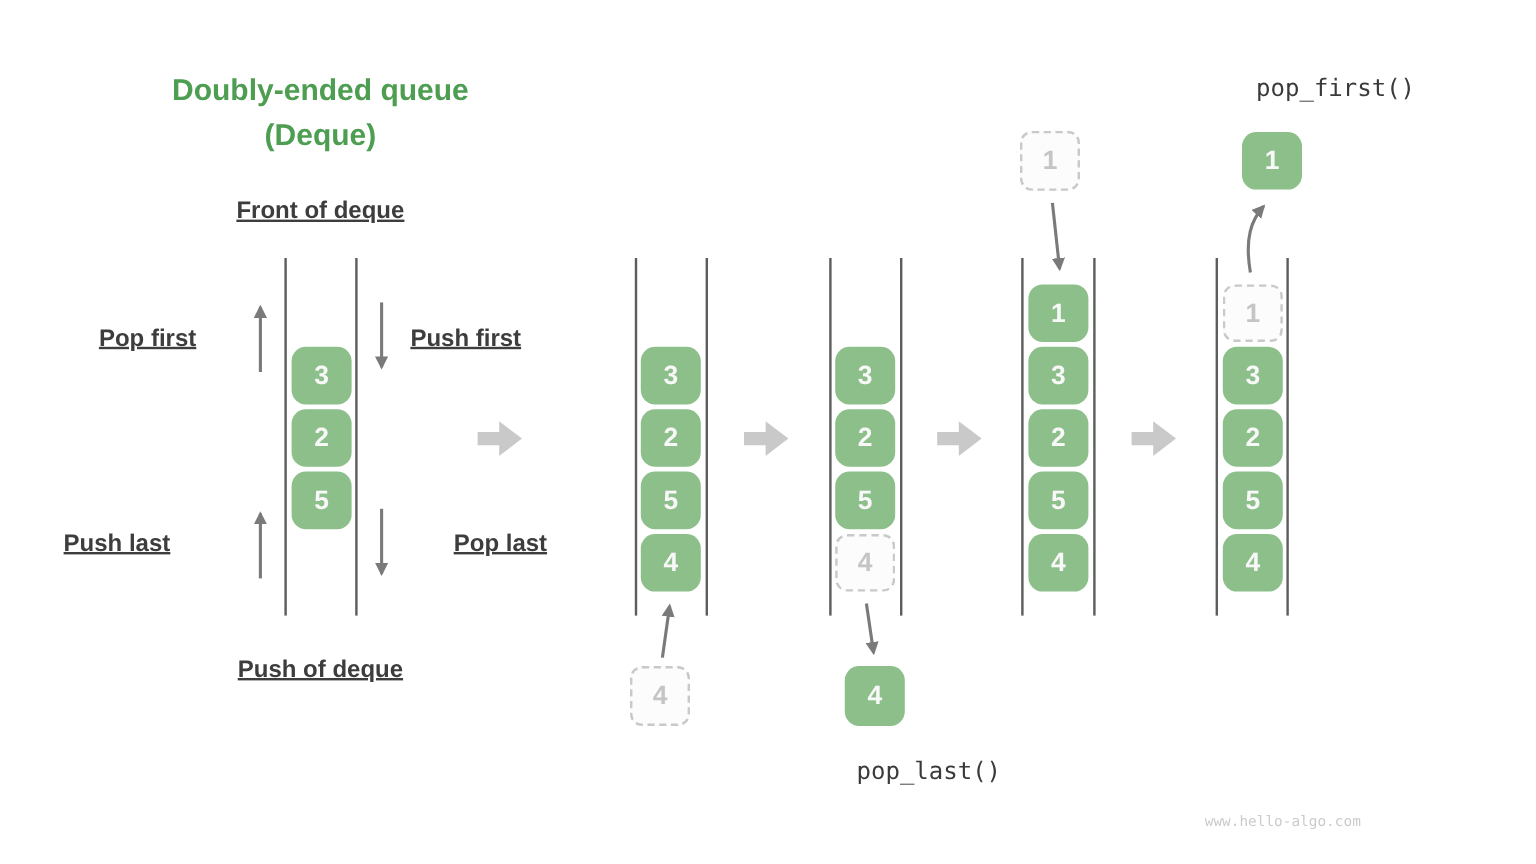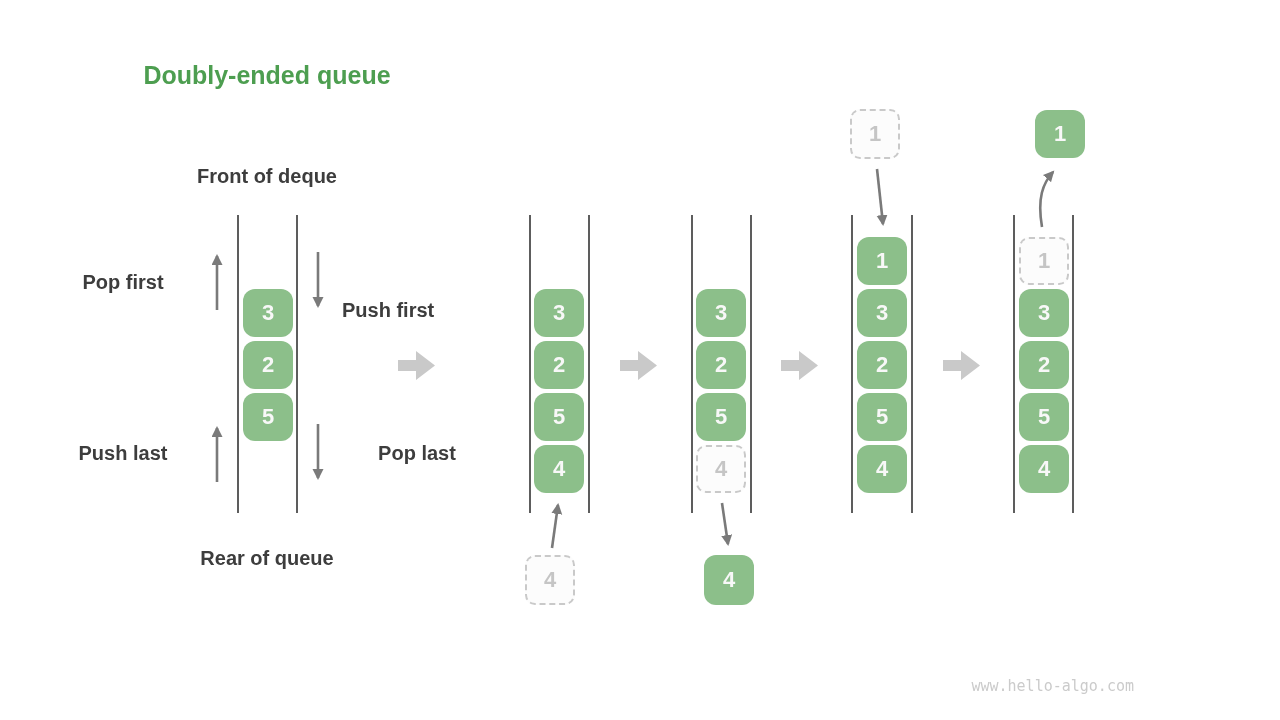--- a/index.html
+++ b/index.html
@@ -8,42 +8,42 @@
     font-family:"Liberation Sans",sans-serif;
   }
   .abs{position:absolute;}
 
   
   .title{
     left:117px;top:56px;width:300px;text-align:center;
     font-size:25px;font-weight:bold;line-height:38px;color:var(--accent);
   }
   .side-label{
-    font-size:20px;font-weight:bold;color:var(--dark);line-height:24px;
+    font-size:20px;font-weight:bold;color:var(--dark);line-height:24px;text-decoration:underline;
   }
   .front-label{left:167px;top:164px;width:200px;text-align:center;}
   .rear-label{left:167px;top:546px;width:200px;text-align:center;}
   .pop-first-label{left:53px;top:270px;width:140px;text-align:center;}
-  .push-first-label{left:342px;top:270px;width:150px;text-align:left;margin-top:28px;}
-  .push-last-label{left:53px;top:441px;width:140px;text-align:center;}
+  .push-first-label{left:342px;top:270px;width:150px;text-align:left;}
+  .push-last-label{left:53px;top:441px;width:140px;text-align:left;}
   .pop-last-label{left:342px;top:441px;width:150px;text-align:center;}
 
   .op-label{
     font-family:"DejaVu Sans Mono",monospace;font-size:20px;color:#3a3a3a;
     width:220px;text-align:center;white-space:nowrap;
   }
   .op-label .arg{color:var(--accent);font-weight:bold;}
   .op-push-last{left:476px;top:630px;}
   .op-pop-last{left:664px;top:630px;}
   .op-push-first{left:807px;top:61px;}
   .op-pop-first{left:1003px;top:61px;}
 
   .watermark{
     right:50px;top:677px;font-family:"DejaVu Sans Mono",monospace;
-    font-size:15px;color:#cbcbcb;
+    font-size:12px;color:#cbcbcb;
   }
 
   
   .track{
     position:absolute;width:2px;height:298px;top:215px;background:#5d5d5d;
   }
   .box{
     position:absolute;width:50px;height:48px;border-radius:12px;
     background:var(--boxgreen);color:#f8f8f8;
     font-size:22px;font-weight:bold;
@@ -57,29 +57,32 @@
   .float-box{width:50px;height:50px;}
   #svg-overlay{position:absolute;left:0;top:0;pointer-events:none;}
 </style>
 </head>
 <body>
 
 <div id="canvas">
 
   <div class="abs title">
     <div>Doubly-ended queue</div>
+    <div>(Deque)</div>
   </div>
 
   <div class="abs side-label front-label">Front of deque</div>
-  <div class="abs side-label rear-label">Rear of queue</div>
+  <div class="abs side-label rear-label">Push of deque</div>
   <div class="abs side-label pop-first-label">Pop first</div>
   <div class="abs side-label push-first-label">Push first</div>
   <div class="abs side-label push-last-label">Push last</div>
   <div class="abs side-label pop-last-label">Pop last</div>
 
+  <div class="abs op-label op-pop-last"><span>pop_last()</span><span class="arg"></span><span></span></div>
+  <div class="abs op-label op-pop-first"><span>pop_first()</span><span class="arg"></span><span></span></div>
 
   <div id="columns">
       <div>
         <div class="track" style="left: 237px;"></div>
         <div class="track" style="left: 296px;"></div>
         <div class="box" style="left: 243px; top: 289px;">3</div>
         <div class="box" style="left: 243px; top: 341px;">2</div>
         <div class="box" style="left: 243px; top: 393px;">5</div>
       </div>
       <div>

